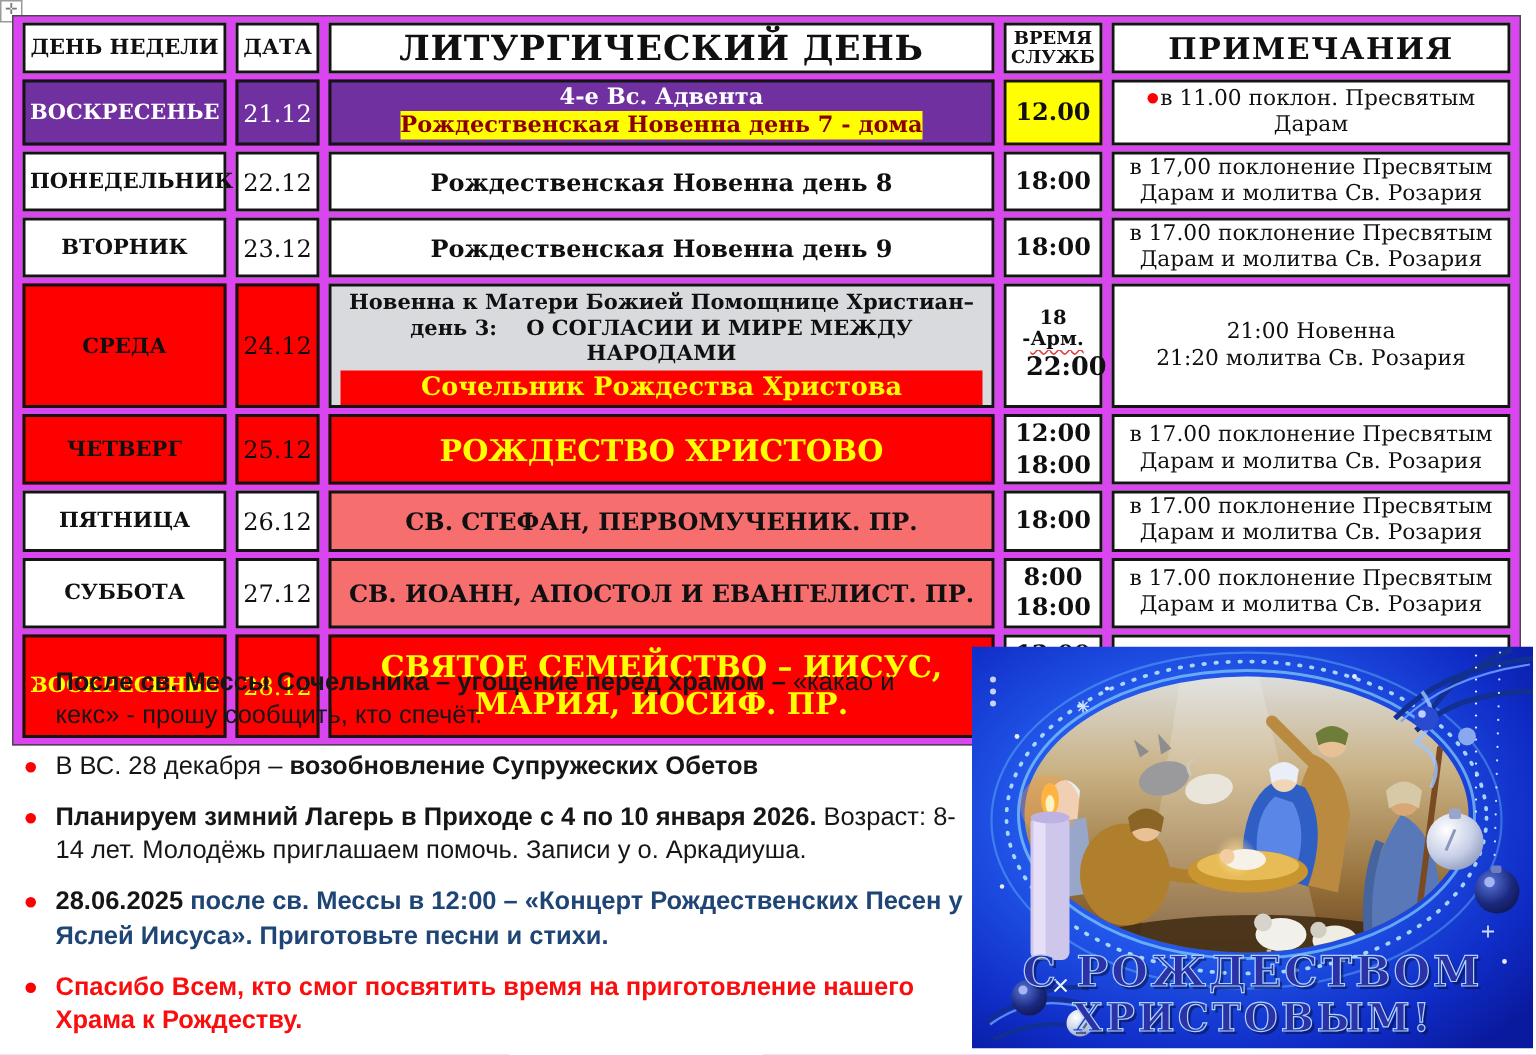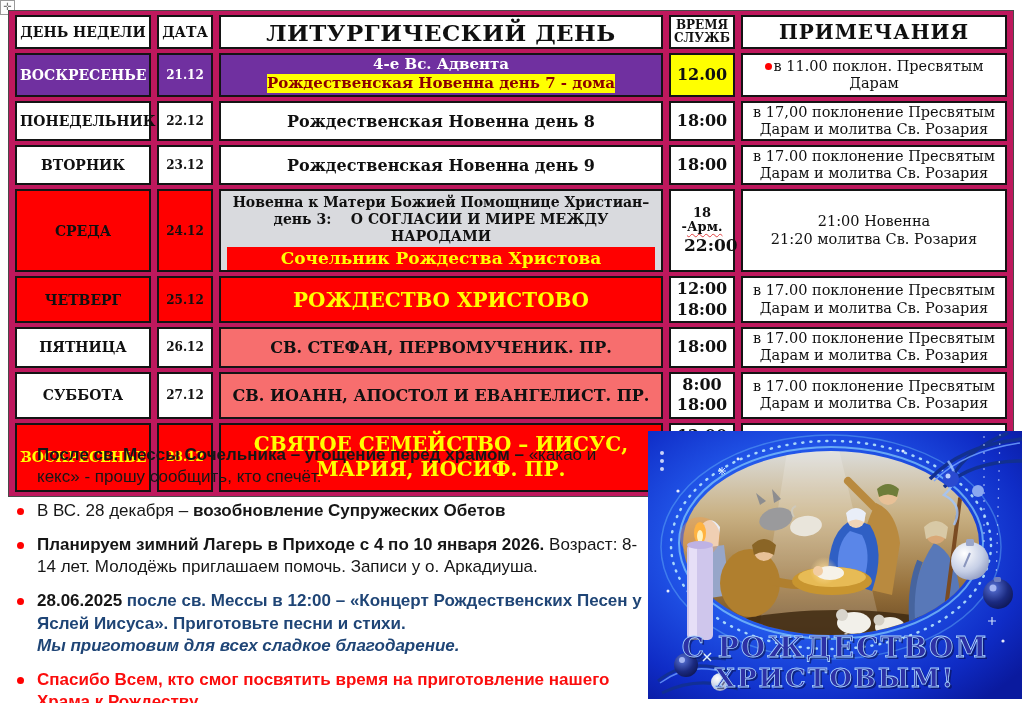--- a/index.html
+++ b/index.html
@@ -3,33 +3,33 @@
 <meta charset="utf-8">
 <style>
   html,body{margin:0;padding:0;background:#fff;}
   .sheet{position:relative;width:1024px;height:703px;background:#ffffff;overflow:hidden;
          font-family:"DejaVu Serif",serif;}
   
   .move-handle{position:absolute;left:0;top:0;width:13px;height:13px;border:1px solid #9a9a9a;
                color:#777;font-size:10px;line-height:12px;text-align:center;background:#fdfdfd;}
   .caret{position:absolute;left:422px;top:419px;width:1.5px;height:10px;background:#444;}
   
-  .tablewrap{position:absolute;left:8px;top:10px;width:1004px;border:1.5px solid #4a4a4a;background:#be185d;}
+  .tablewrap{position:absolute;left:8px;top:10px;width:1004px;border:1.5px solid #4a4a4a;background:#d946ef;}
   table.sched{border-collapse:separate;border-spacing:6px 4px;width:100%;table-layout:fixed;}
   table.sched td{border:2px solid #141414;box-sizing:border-box;text-align:center;vertical-align:middle;
                  padding:1px 3px;color:#101010;background:#fff;}
   
   td.h-day{font-weight:bold;font-size:14px;height:34px;}
   td.h-date{font-weight:bold;font-size:14px;}
   td.h-lit{font-weight:bold;font-size:23px;letter-spacing:.5px;}
   td.h-time{font-weight:bold;font-size:12px;line-height:1.12;}
   td.h-notes{font-weight:bold;font-size:20px;letter-spacing:1px;}
   
   td.c-day{font-weight:bold;font-size:14px;}
-  td.c-date{font-weight:bold;font-size:12px;}
+  td.c-date{font-weight:normal;font-size:16px;}
   td.c-lit{font-weight:bold;font-size:16px;}
   td.c-time{font-weight:bold;font-size:16px;line-height:1.3;}
   td.c-notes{text-align:left;font-size:14.5px;line-height:1.18;padding-left:6px;padding-right:2px;}
   
   .bg-purple{background:#7030a0 !important;color:#ffffff !important;}
   .bg-red{background:#ff0000 !important;}
   .bg-salmon{background:#f76e6e !important;}
   .bg-yellow{background:#ffff00 !important;}
   .fg-yellow{color:#ffff00 !important;}
   
@@ -193,21 +193,21 @@
     <div class="ann-item">
       <div class="ann-bullet"></div>
       <div><span>В ВС. 28 декабря – </span><b>возобновление Супружеских Обетов</b></div>
     </div>
     <div class="ann-item">
       <div class="ann-bullet"></div>
       <div><b>Планируем зимний Лагерь в Приходе с 4 по 10 января 2026.</b><span> Возраст: 8-14 лет. Молодёжь приглашаем помочь. Записи у о. Аркадиуша.</span></div>
     </div>
     <div class="ann-item">
       <div class="ann-bullet"></div>
-      <div><b>28.06.2025 </b><span class="blue">после св. Мессы в 12:00 – «Концерт Рождественских Песен у Яслей Иисуса». Приготовьте песни и стихи.</span><br><span class="blue-i">Мы приготовим для всех сладкое благодарение.</span></div>
+      <div><b>28.06.2025 </b><span class="blue">после св. Мессы в 12:00 – «Концерт Рождественских Песен у Яслей Иисуса». Приготовьте песни и стихи.</span><br></div>
     </div>
     <div class="ann-item">
       <div class="ann-bullet"></div>
       <div class="redtxt">Спасибо Всем, кто смог посвятить время на приготовление нашего Храма к Рождеству.</div>
     </div>
   </div>
 
   <div class="card">
     <svg width="374" height="268" viewBox="0 0 374 268">
       <defs>

